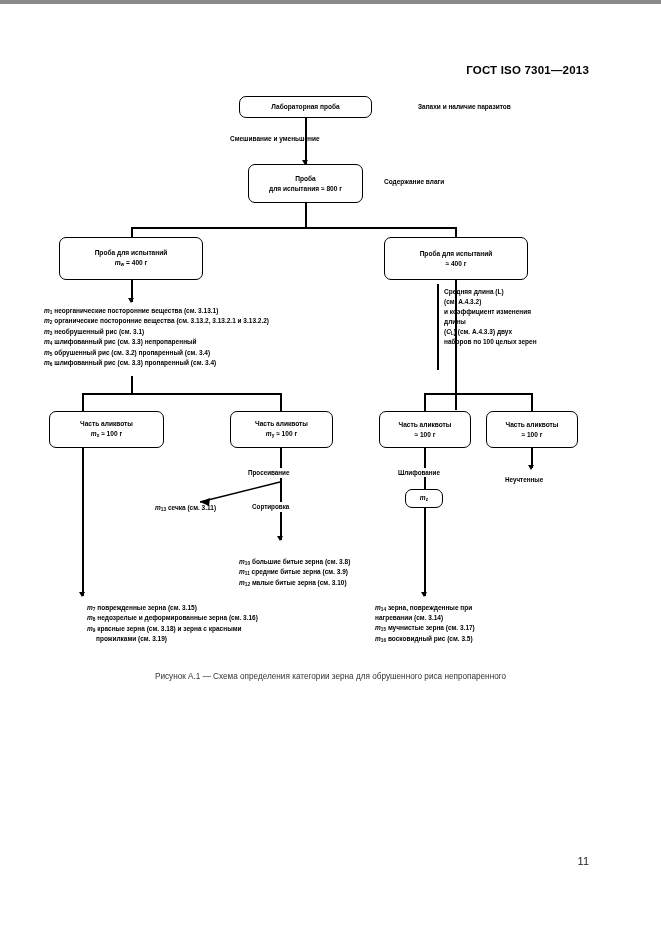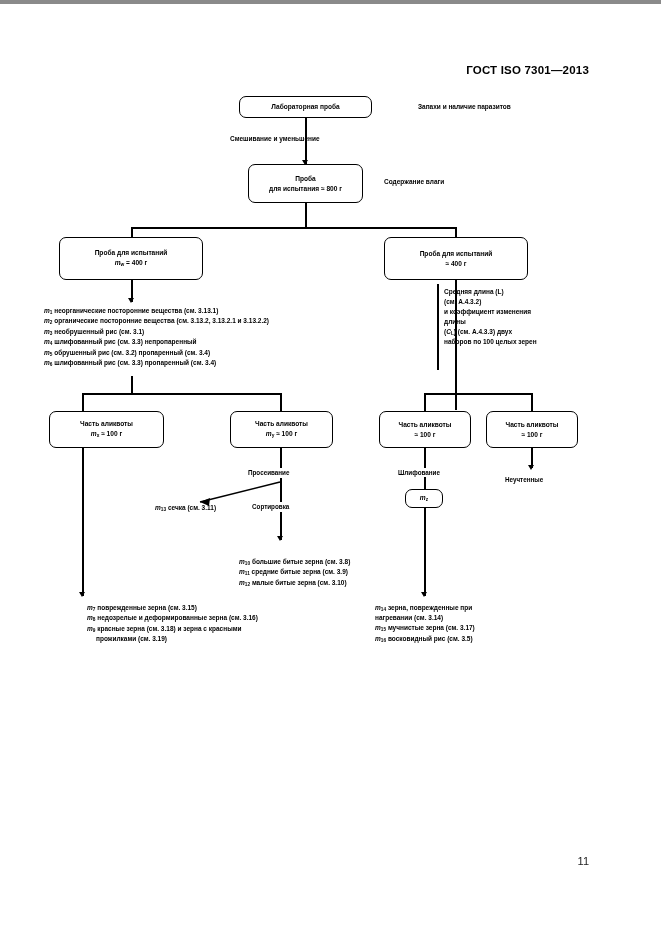--- a/index.html
+++ b/index.html
@@ -214,16 +214,17 @@
 
     <div class="txt" style="left:375px;top:519px;">
       <div class="listrow"><i class="v">m</i><sub>14</sub> <span>зерна, поврежденные при</span></div>
       <div class="listrow"><span>нагревании (см. 3.14)</span></div>
       <div class="listrow"><i class="v">m</i><sub>15</sub> <span>мучнистые зерна (см. 3.17)</span></div>
       <div class="listrow"><i class="v">m</i><sub>16</sub> <span>восковидный рис (см. 3.5)</span></div>
     </div>
 
   </div>
 
+  <div class="caption">Рисунок А.1 — Схема определения категории зерна для обрушенного риса непропаренного</div>
 
   <div class="pageno">11</div>
 
 </div>
 
 </body></html>

